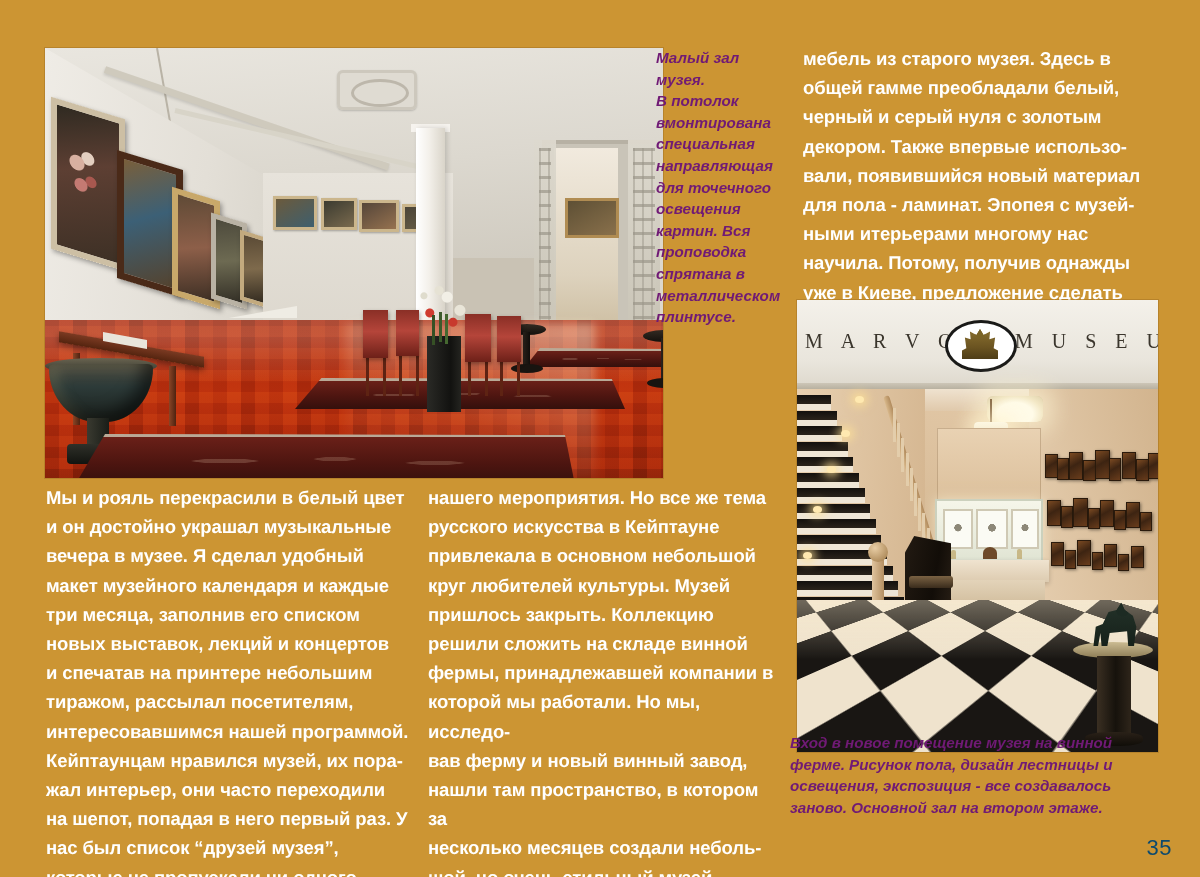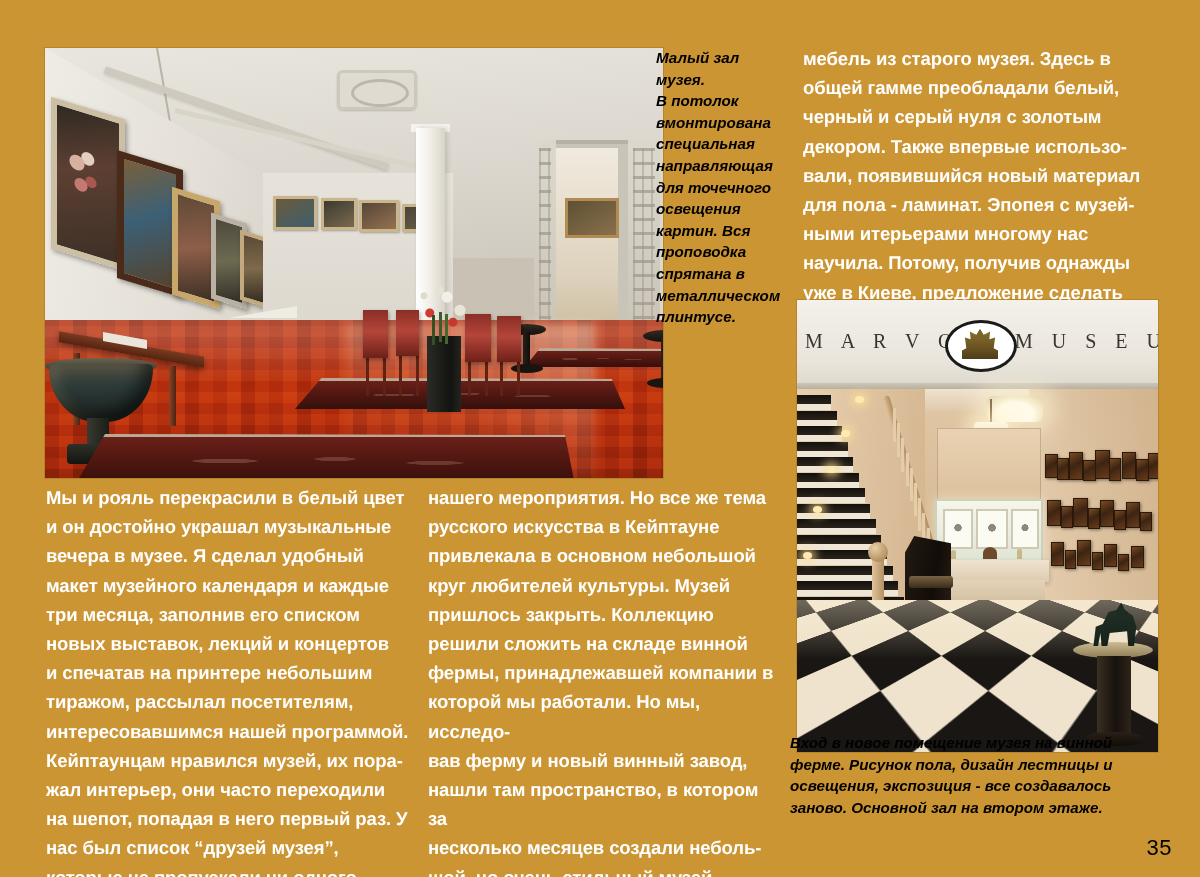--- a/index.html
+++ b/index.html
@@ -28,42 +28,42 @@
     font-weight: bold;
     font-size: 18.5px;
     line-height: 29.2px;
     letter-spacing: -0.1px;
     white-space: pre-line;
     text-rendering: geometricPrecision;
   }
 
   .caption {
     position: absolute;
-    color: #000000;
+    color: #701a75;
     font-weight: bold;
     font-style: italic;
     font-size: 15.2px;
     line-height: 21.6px;
     white-space: pre-line;
   }
 
   
   #col-left   { left: 46px;  top: 483px; width: 380px; }
   #col-mid    { left: 428px; top: 483px; width: 350px; }
   #col-right-top { left: 803px; top: 44px; width: 356px; }
 
   #caption-hall { left: 656px; top: 47px;  width: 128px; }
   #caption-entrance { left: 790px; top: 732px; width: 380px; }
 
   
   #page-number {
     position: absolute;
     right: 28px;
     bottom: 16px;
-    color: #000000;
+    color: #0c4a6e;
     font-size: 22px;
     font-weight: normal;
     letter-spacing: 0.5px;
   }
 
   
   #photo-hall {
     position: absolute;
     left: 45px;
     top: 48px;

